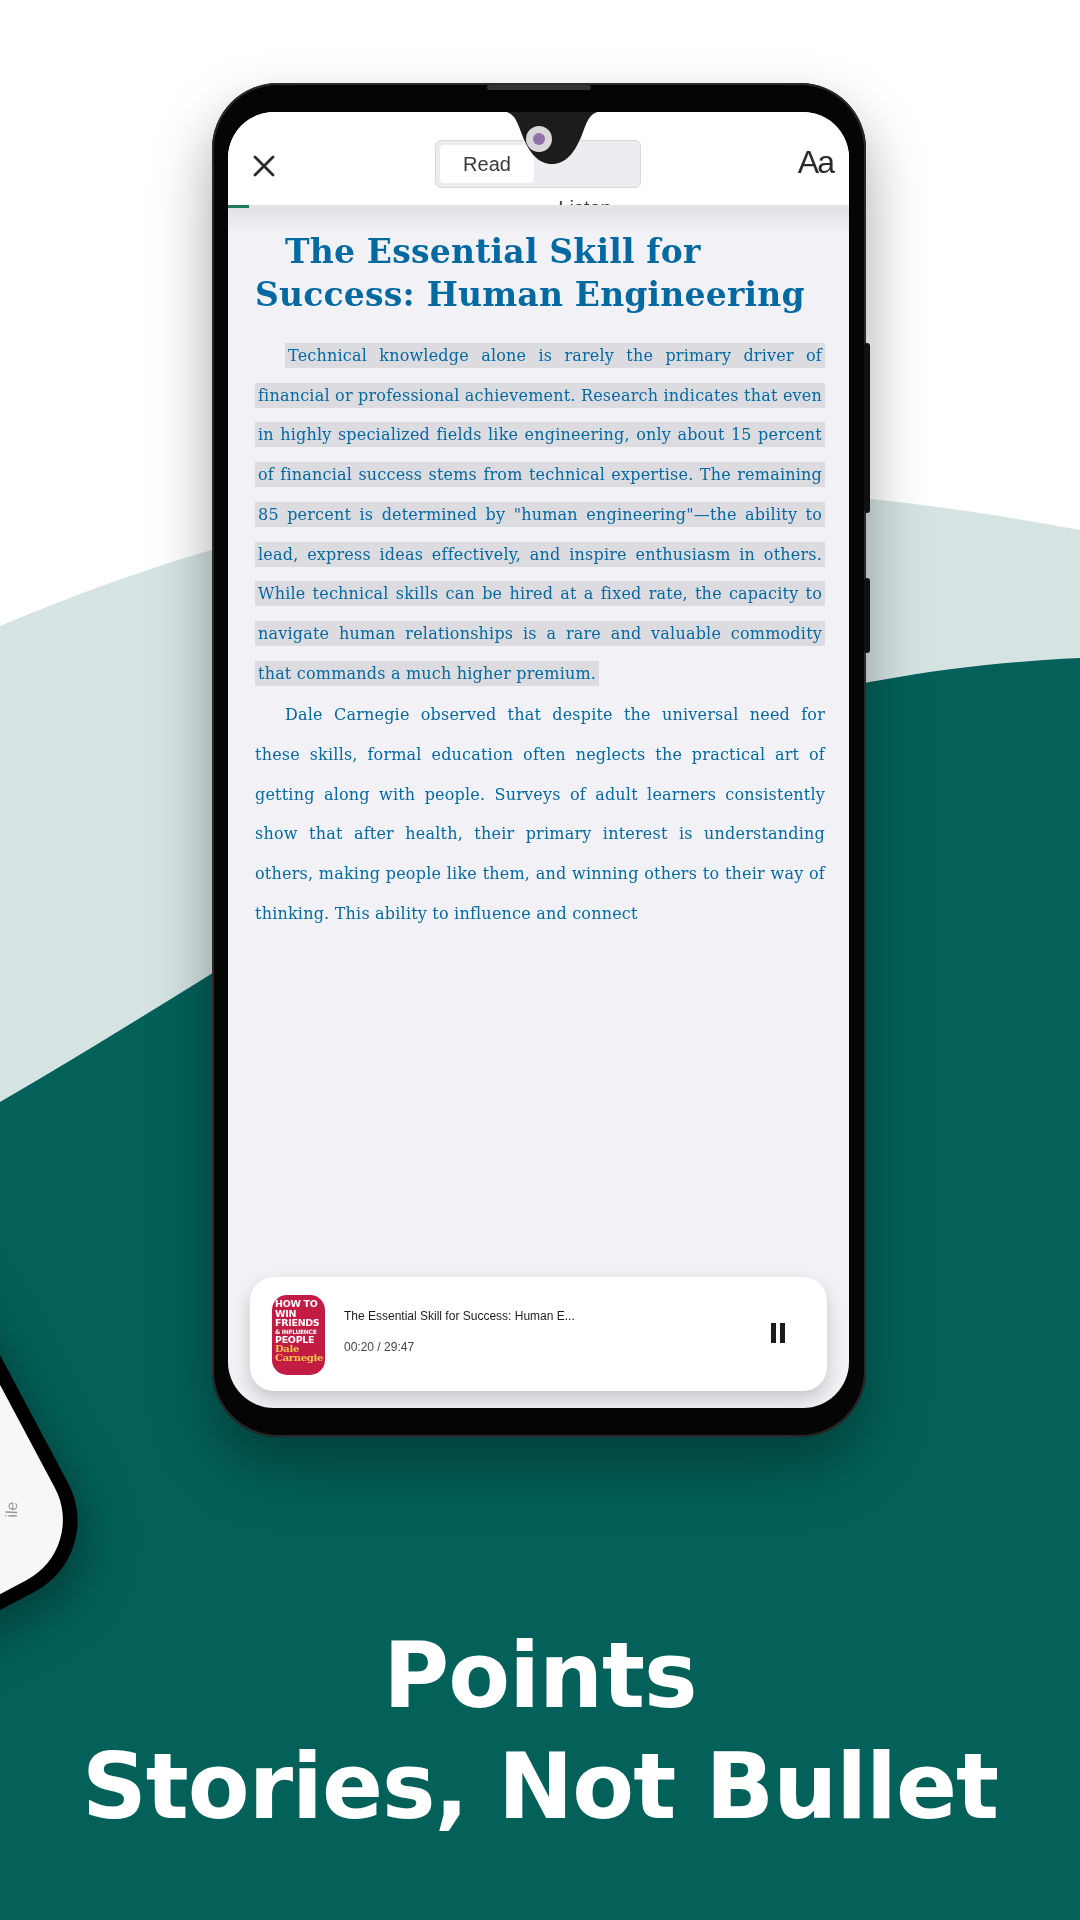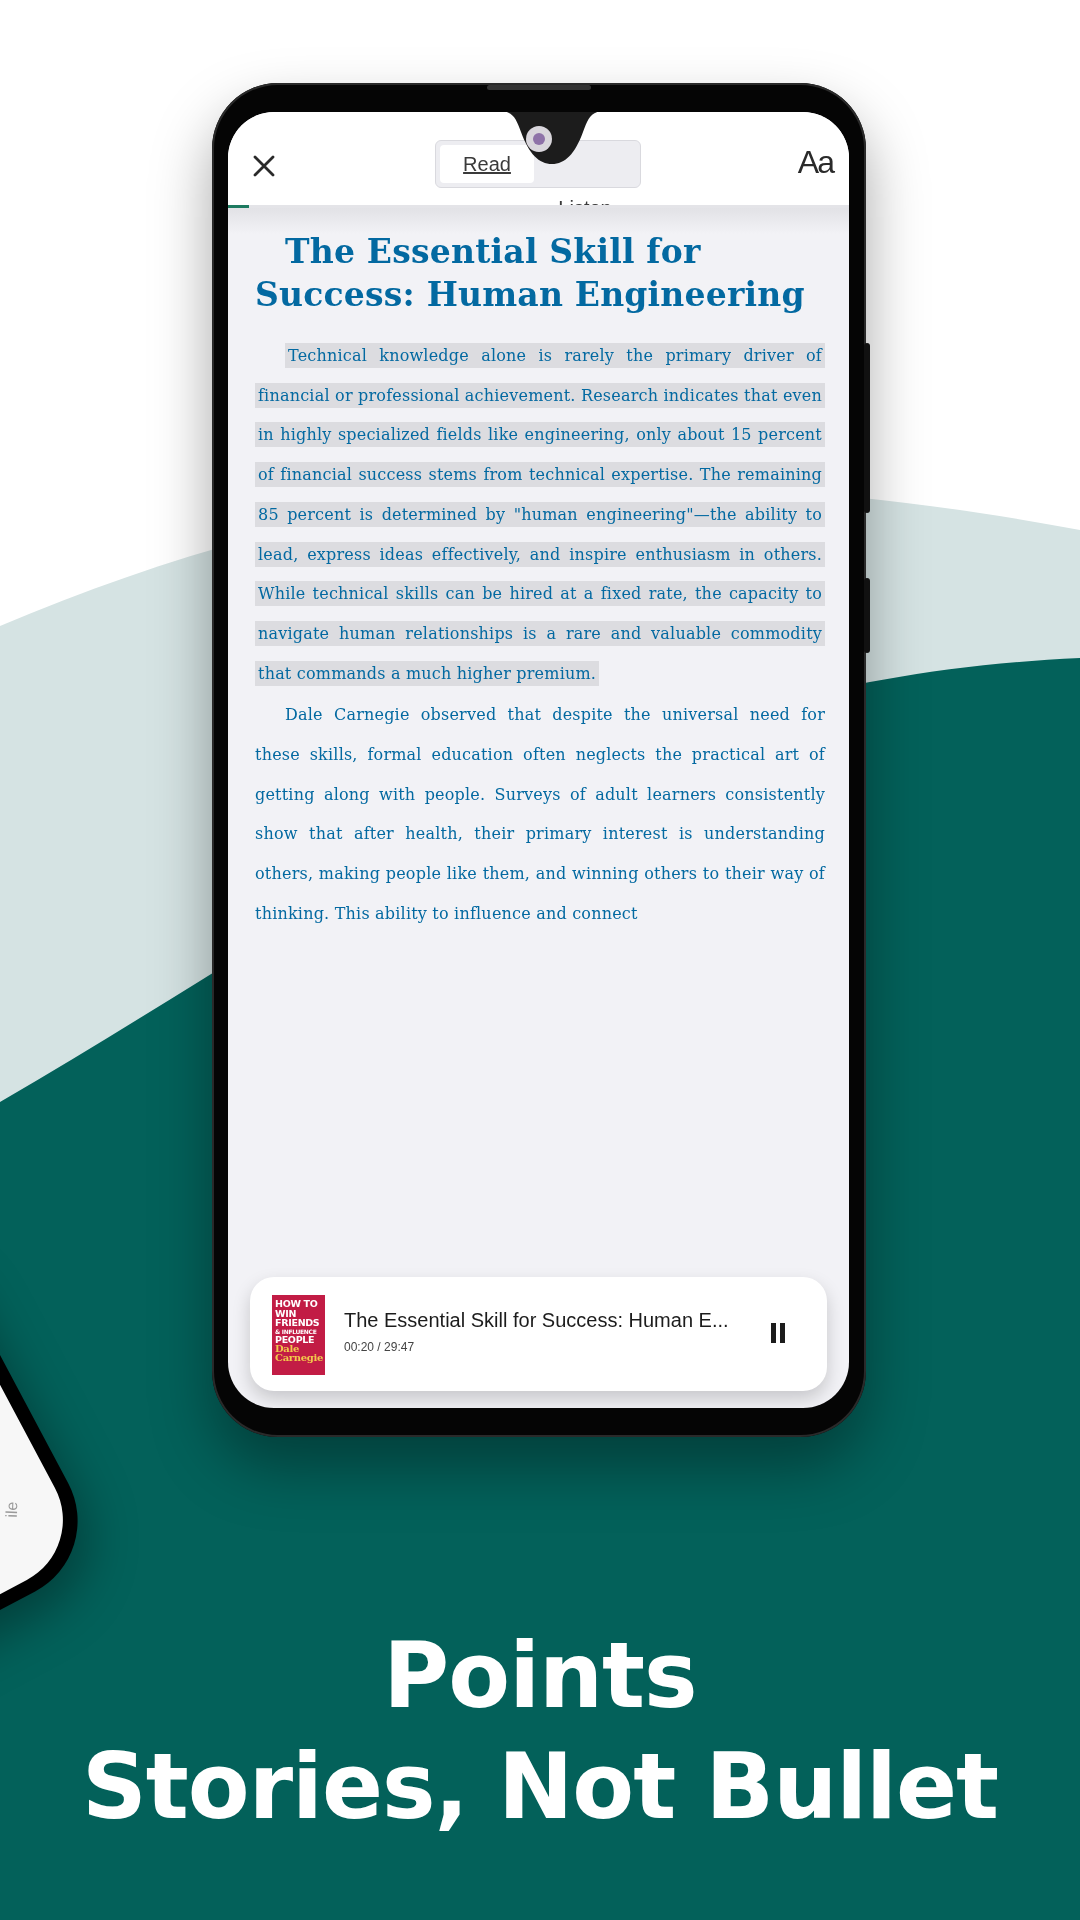--- a/index.html
+++ b/index.html
@@ -13,35 +13,35 @@
   .phone { position:absolute; left:212px; top:83px; width:654px; height:1354px; background:#050505; border-radius:66px; box-shadow: 0 30px 60px rgba(0,0,0,0.35), inset 0 0 0 2px #2a2a2a; }
   .side-btn { position:absolute; width:6px; background:#111; border-radius:3px; }
   .speaker { position:absolute; left:275px; top:2px; width:104px; height:5px; background:#333; border-radius:3px; }
   .screen { position:absolute; left:16px; top:29px; width:621px; height:1296px; background:#f2f2f6; border-radius:46px; overflow:hidden; }
   .notch { position:absolute; left:263px; top:-2px; width:122px; height:60px; }
   .camera { position:absolute; left:298px; top:14px; width:26px; height:26px; border-radius:50%; background:#d9d6dc; }
   .camera::after { content:""; position:absolute; left:7px; top:7px; width:12px; height:12px; border-radius:50%; background:#8e72a8; }
   .topbar { position:absolute; left:0; top:0; width:621px; height:93px; background:#ffffff; }
   .close { position:absolute; left:20px; top:38px; width:32px; height:32px; color:#2a2a2a; }
   .seg { position:absolute; left:207px; top:28px; width:206px; height:48px; background:#ededf1; border:1px solid #d9d9de; border-radius:6px; box-sizing:border-box; }
-  .seg-read { position:absolute; left:4px; top:4px; width:94px; height:38px; background:#ffffff; border-radius:4px; display:flex; align-items:center; justify-content:center; font-size:20px; color:#3a3a3a;text-decoration:underline; }
+  .seg-read { position:absolute; left:4px; top:4px; width:94px; height:38px; background:#ffffff; border-radius:4px; display:flex; align-items:center; justify-content:center; font-size:20px; color:#3a3a3a; }
   .seg-listen { position:absolute; left:98px; top:4px; width:102px; height:38px; display:flex; align-items:center; justify-content:center; font-size:20px; color:#3a3a3a;margin-top:44px; }
   .aa { position:absolute; right:16px; top:32px; font-size:32px; color:#2a2a2a; letter-spacing:-2px; }
   .progress-track { position:absolute; left:0; top:93px; width:621px; height:3px; background:#e4e4e8; }
   .progress-fill { position:absolute; left:0; top:0; width:21px; height:3px; background:#1d7a60; }
   .topshadow { position:absolute; left:0; top:96px; width:621px; height:26px; background:linear-gradient(#e2e2e6,#f2f2f6); }
   .content { position:absolute; left:27px; top:118px; width:570px; font-family:"DejaVu Serif", serif; color:#0369a1; }
   .title { font-family:"DejaVu Serif", serif; font-weight:bold; font-size:33px; line-height:43px; margin:0 0 20px 0; text-indent:30px; letter-spacing:0.2px; }
   .para { font-size:16px; line-height:39.7px; text-align:justify; text-indent:30px; margin:0; letter-spacing:0.2px; }
   .hl { background:#dcdce0; box-decoration-break:clone; -webkit-box-decoration-break:clone; padding:3px 3px; }
   .player { position:absolute; left:22px; top:1165px; width:577px; height:114px; background:#ffffff; border-radius:24px; box-shadow:0 8px 18px rgba(0,0,0,0.18); }
-  .cover { position:absolute; left:22px; top:18px; width:53px; height:80px; background:#c21c45; border-radius:0; font-family:"DejaVu Sans", sans-serif; font-weight:bold; color:#fff; font-size:9.5px; line-height:9.5px; padding:4px 3px; box-sizing:border-box; letter-spacing:-0.3px; }
+  .cover { position:absolute; left:22px; top:18px; width:53px; height:80px; background:#c21c45; border-radius:15px; font-family:"DejaVu Sans", sans-serif; font-weight:bold; color:#fff; font-size:9.5px; line-height:9.5px; padding:4px 3px; box-sizing:border-box; letter-spacing:-0.3px; }
   .cover .small { font-size:6px; line-height:7px; }
   .cover .author { color:#f2c94c; font-family:"DejaVu Serif", serif; font-size:10px; line-height:9px; font-weight:bold; }
-  .ptitle { position:absolute; left:94px; top:32px; width:405px; font-size:20px; color:#1c1c1c; white-space:nowrap; overflow:hidden; }
+  .ptitle { position:absolute; left:94px; top:32px; width:405px; font-size:12px; color:#1c1c1c; white-space:nowrap; overflow:hidden; }
   .ptime { position:absolute; left:94px; top:63px; font-size:12px; color:#444; }
   .pause { position:absolute; left:518px; top:43px; width:20px; height:26px; }
   .pause::before, .pause::after { content:""; position:absolute; top:3px; width:5px; height:20px; background:#1c1c1c; }
   .pause::before { left:3px; } .pause::after { left:12px; }
   .headline { position:absolute; left:0; top:1620px; width:1080px; text-align:center; color:#ffffff; font-family:"DejaVu Sans", sans-serif; font-weight:bold; font-size:90px; line-height:111px; letter-spacing:-1px; }
 </style>
 </head>
 <body>
 
 <svg class="bg-svg" viewBox="0 0 1080 1920" preserveAspectRatio="none">

